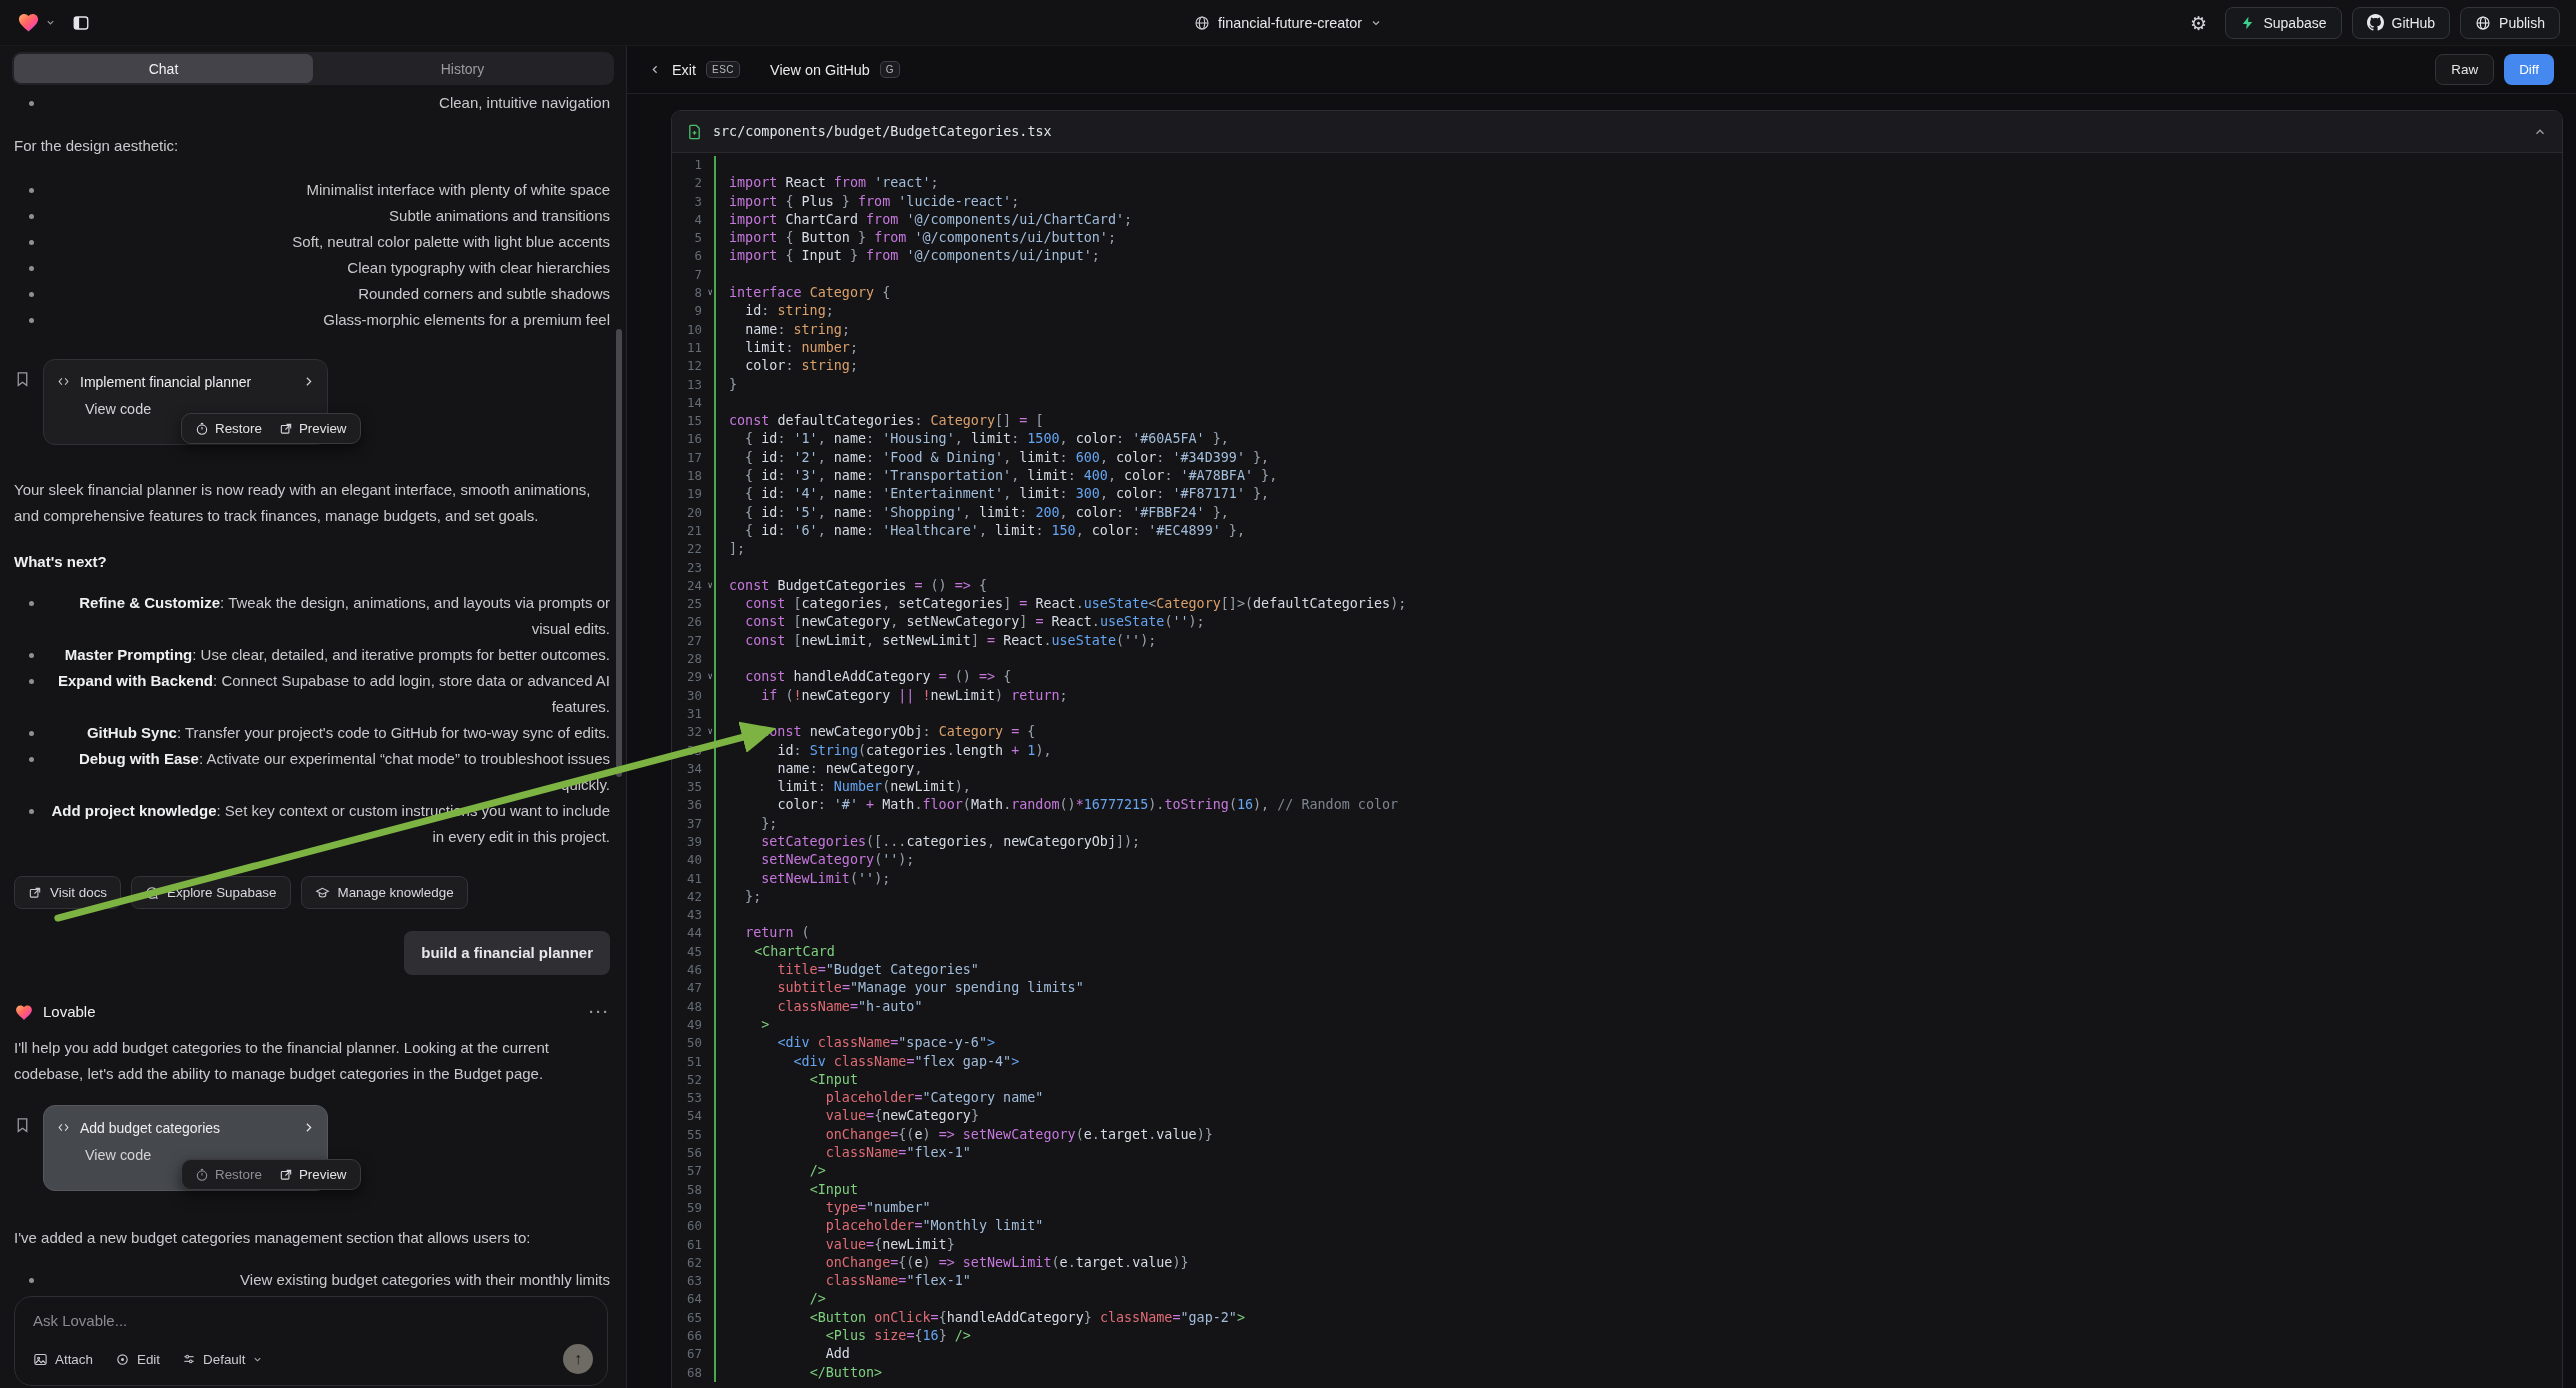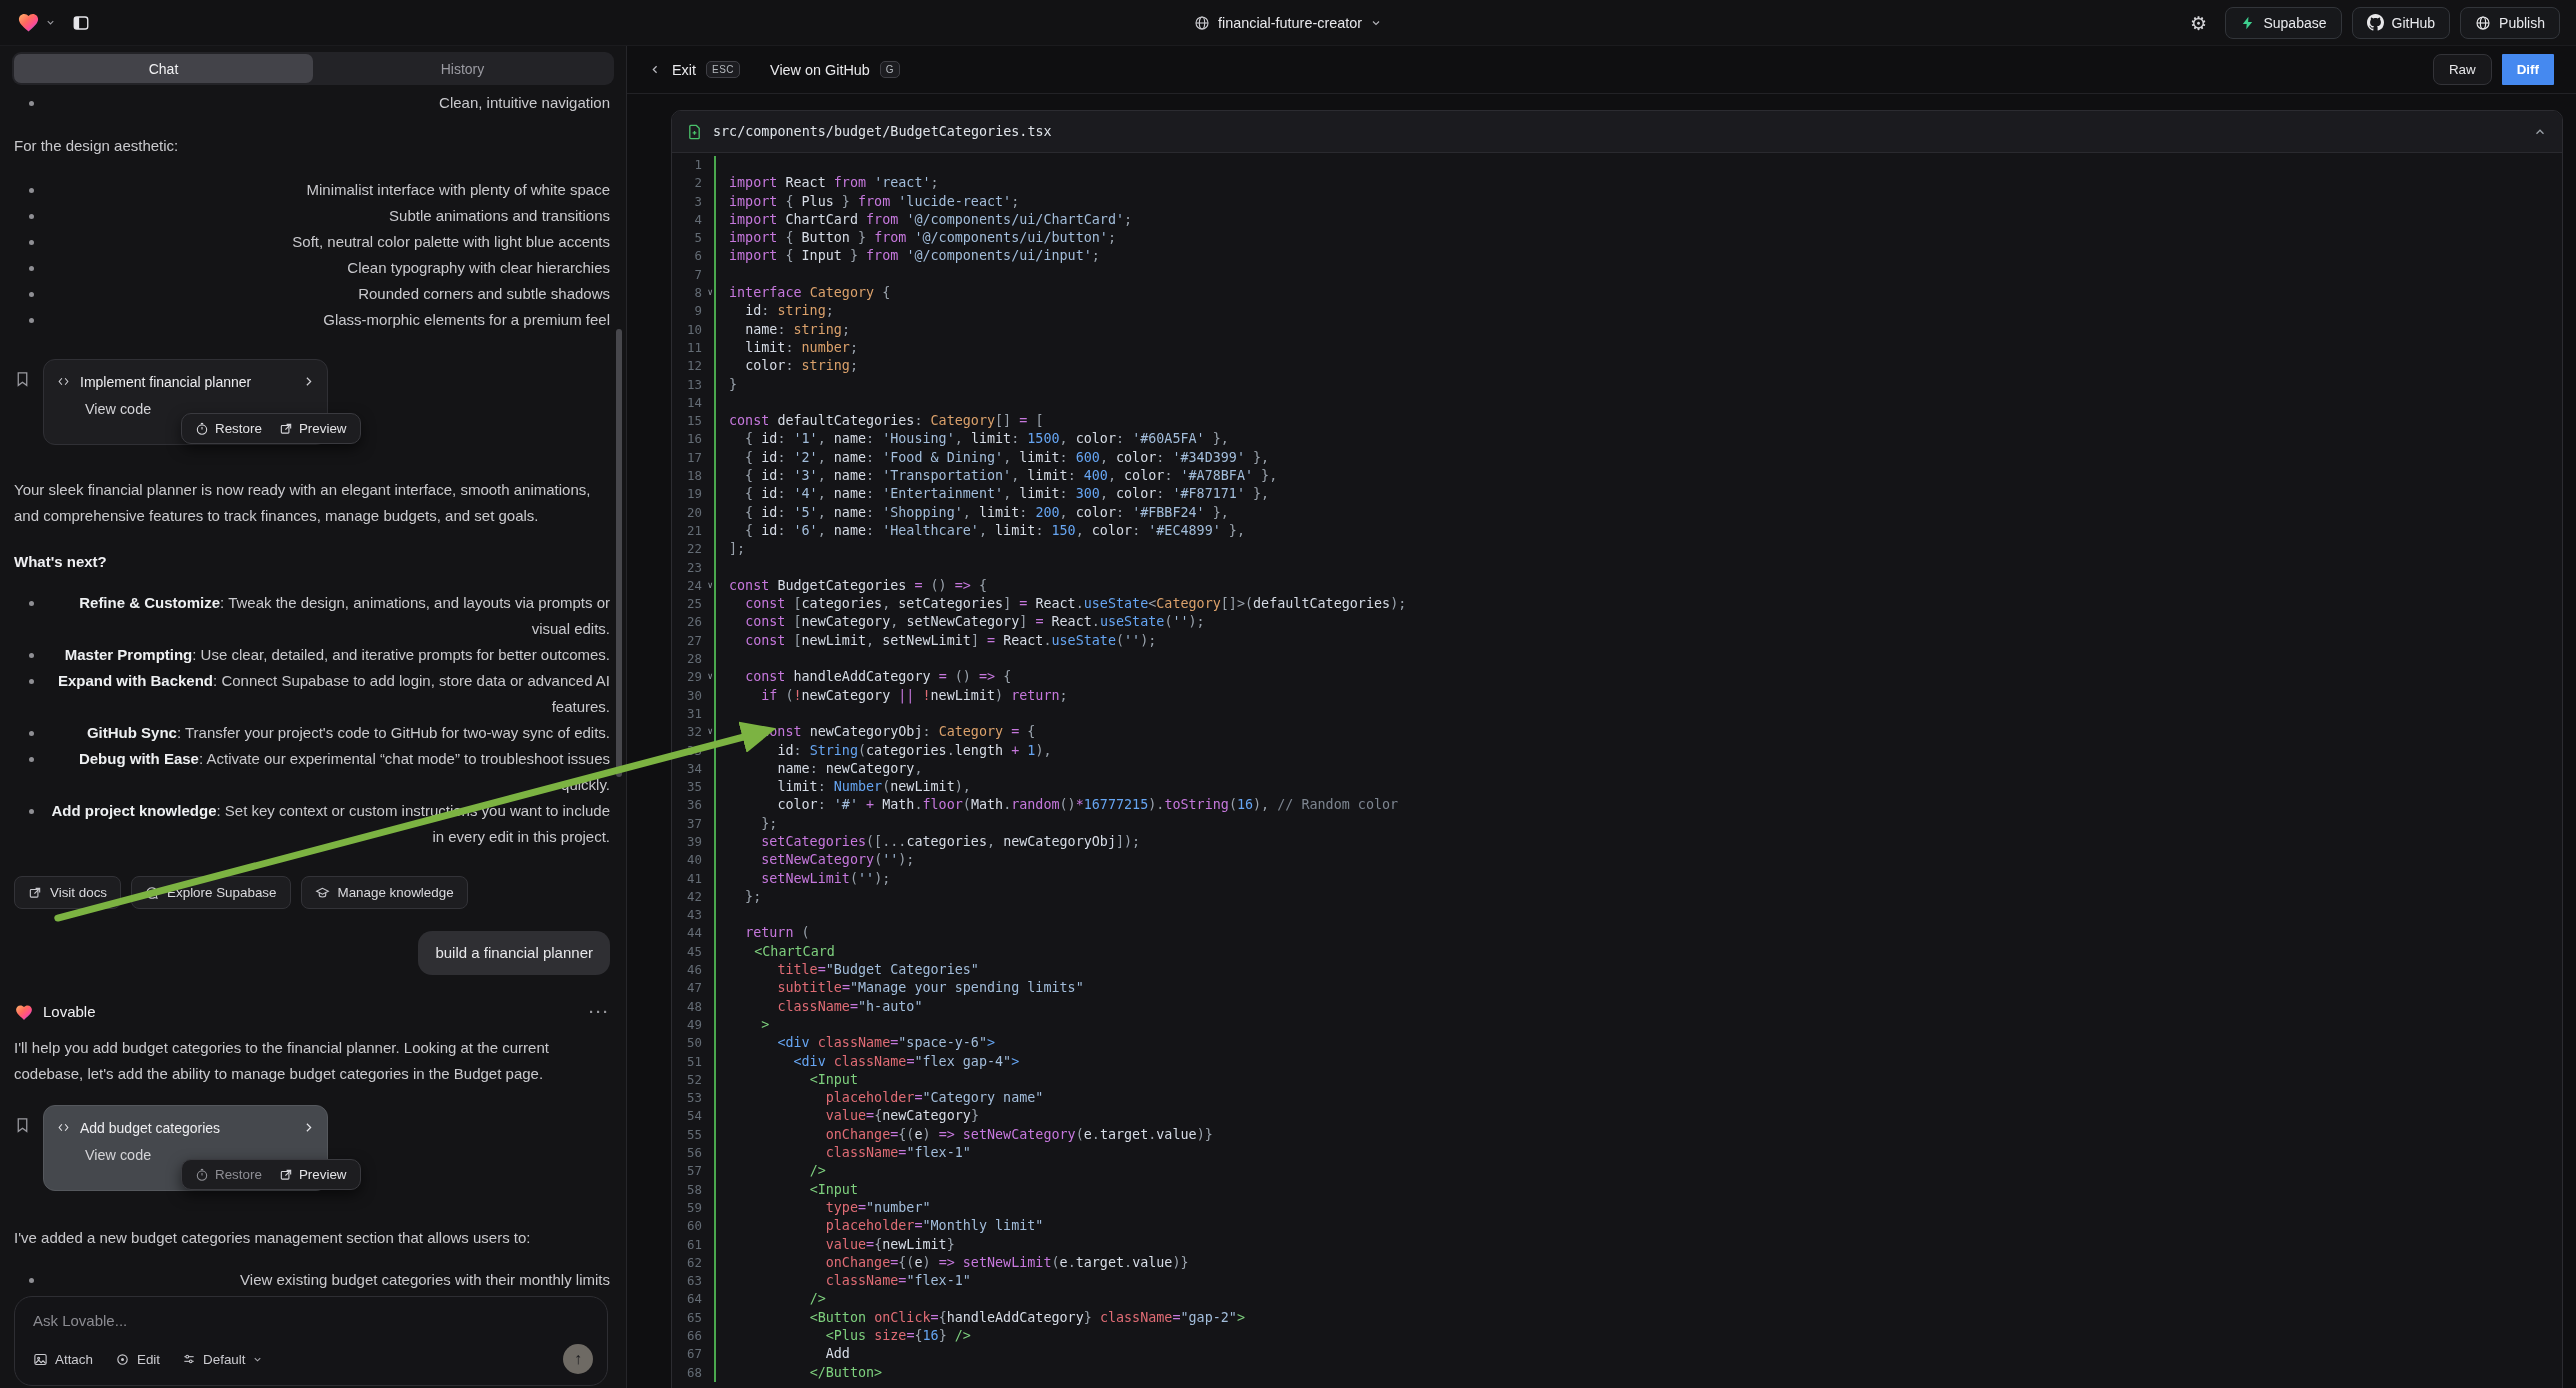--- a/index.html
+++ b/index.html
@@ -48,21 +48,21 @@
   .v-card-row { display:flex; align-items:center; gap:9px; height:29px; font-size:14px; color:#ededf0; }
   .v-card-row .spacer { flex:1; }
   .view-code { margin-left:29px; height:25px; display:flex; align-items:center; font-size:14.4px; color:#d4d4d8; }
   .popover { position:absolute; left:167px; top:54px; height:31px; background:#1d1d20; border:1px solid #3a3a3f; border-radius:10px; display:flex; align-items:center; gap:17px; padding:0 13px; font-size:13.4px; color:#e3e3e6; box-shadow:0 5px 14px rgba(0,0,0,.55); z-index:6; }
   .popover .pop-item { display:flex; align-items:center; gap:6px; }
   .pop-item.dim { color:#8e8e94; }
 
   .quick-actions { margin-top:26px; display:flex; gap:10px; }
   .qa-btn { height:33px; border:1px solid #333338; background:#1d1d20; border-radius:8px; padding:0 13px; display:flex; align-items:center; gap:8px; font-size:13.4px; color:#dadade; }
 
-  .bubble { margin-left:auto; width:fit-content; background:#2f2f33; border-radius:14px; padding:9px 17px; color:#e7e7ea; }
+  .bubble { margin-left:auto; width:fit-content; background:#2f2f33; border-radius:8px; padding:9px 17px; color:#e7e7ea;font-weight:bold; }
   .bubble.one { margin-top:22px; }
 
   .lovable-row { margin-top:24px; display:flex; align-items:center; gap:9px; color:#f0f0f3; font-size:15px; }
   .dots { margin-left:auto; color:#97979c; letter-spacing:2px; font-weight:bold; font-size:15px; }
   .intro-text { margin-top:10px; max-width:741px; }
   .added-text { margin-top:34px; }
   .alist { margin-top:16px; }
 
   .scroll-thumb { position:absolute; right:4px; top:283px; width:6px; height:448px; background:#47474c; border-radius:3px; z-index:4; }
 
@@ -72,21 +72,21 @@
   .ask-row { position:absolute; left:18px; right:14px; bottom:11px; display:flex; align-items:center; gap:22px; font-size:13.4px; color:#cbcbd0; }
   .ask-item { display:flex; align-items:center; gap:7px; }
   .send-btn { margin-left:auto; width:30px; height:30px; border-radius:50%; background:#6e6a64; color:#1b1b1e; display:flex; align-items:center; justify-content:center; font-size:16px; font-weight:bold; }
 
   
   .code-header { height:48px; border-bottom:1px solid #222226; display:flex; align-items:center; padding:0 22px; gap:30px; }
   .hdr-group { display:flex; align-items:center; gap:10px; color:#e9e9ec; font-size:14.4px; }
   kbd { font-family:"Liberation Sans", sans-serif; font-size:10px; color:#b4b8bd; border:1px solid #3f3f45; background:#1c1c20; border-radius:5px; padding:2px 5px; letter-spacing:0.5px; }
   .hdr-right { margin-left:auto; display:flex; gap:10px; }
   .btn-raw { height:31px; padding:0 15px; border-radius:8px; border:1px solid #333338; background:#18181b; color:#e6e6e9; font-size:13.4px; display:flex; align-items:center; }
-  .btn-diff { height:31px; padding:0 15px; border-radius:1px; border:none; color:#fff; font-size:13.4px; font-weight:700; display:flex; align-items:center; }
+  .btn-diff { height:31px; padding:0 15px; border-radius:8px; border:none; color:#fff; font-size:13.4px; font-weight:400; display:flex; align-items:center; }
 
   
   .file-card { position:absolute; left:44px; right:13px; top:64px; bottom:-12px; border:1px solid #2c2c31; border-radius:10px; background:#141417; overflow:hidden; }
   .file-card-header { height:42px; background:#1b1b1f; border-bottom:1px solid #2a2a2f; display:flex; align-items:center; gap:11px; padding:0 15px; font-family:"DejaVu Sans Mono", monospace; font-size:13.4px; color:#dfe4ea; }
   .fold-toggle { margin-left:auto; }
   .code-area { position:absolute; top:42px; left:0; right:0; bottom:0; padding-top:3px; font-family:"DejaVu Sans Mono", monospace; font-size:13.4px; overflow:hidden; }
   .code-row { display:flex; height:18.3px; line-height:18.3px; white-space:pre; }
   .ln { width:42px; text-align:right; padding-right:12px; color:#646c75; font-size:12.4px; flex-shrink:0; position:relative; }
   .fold { position:absolute; right:1px; top:-1px; color:#8b949e; font-size:9px; }
   .lc { border-left:2px solid #4aa84e; padding-left:13px; flex:1; }

